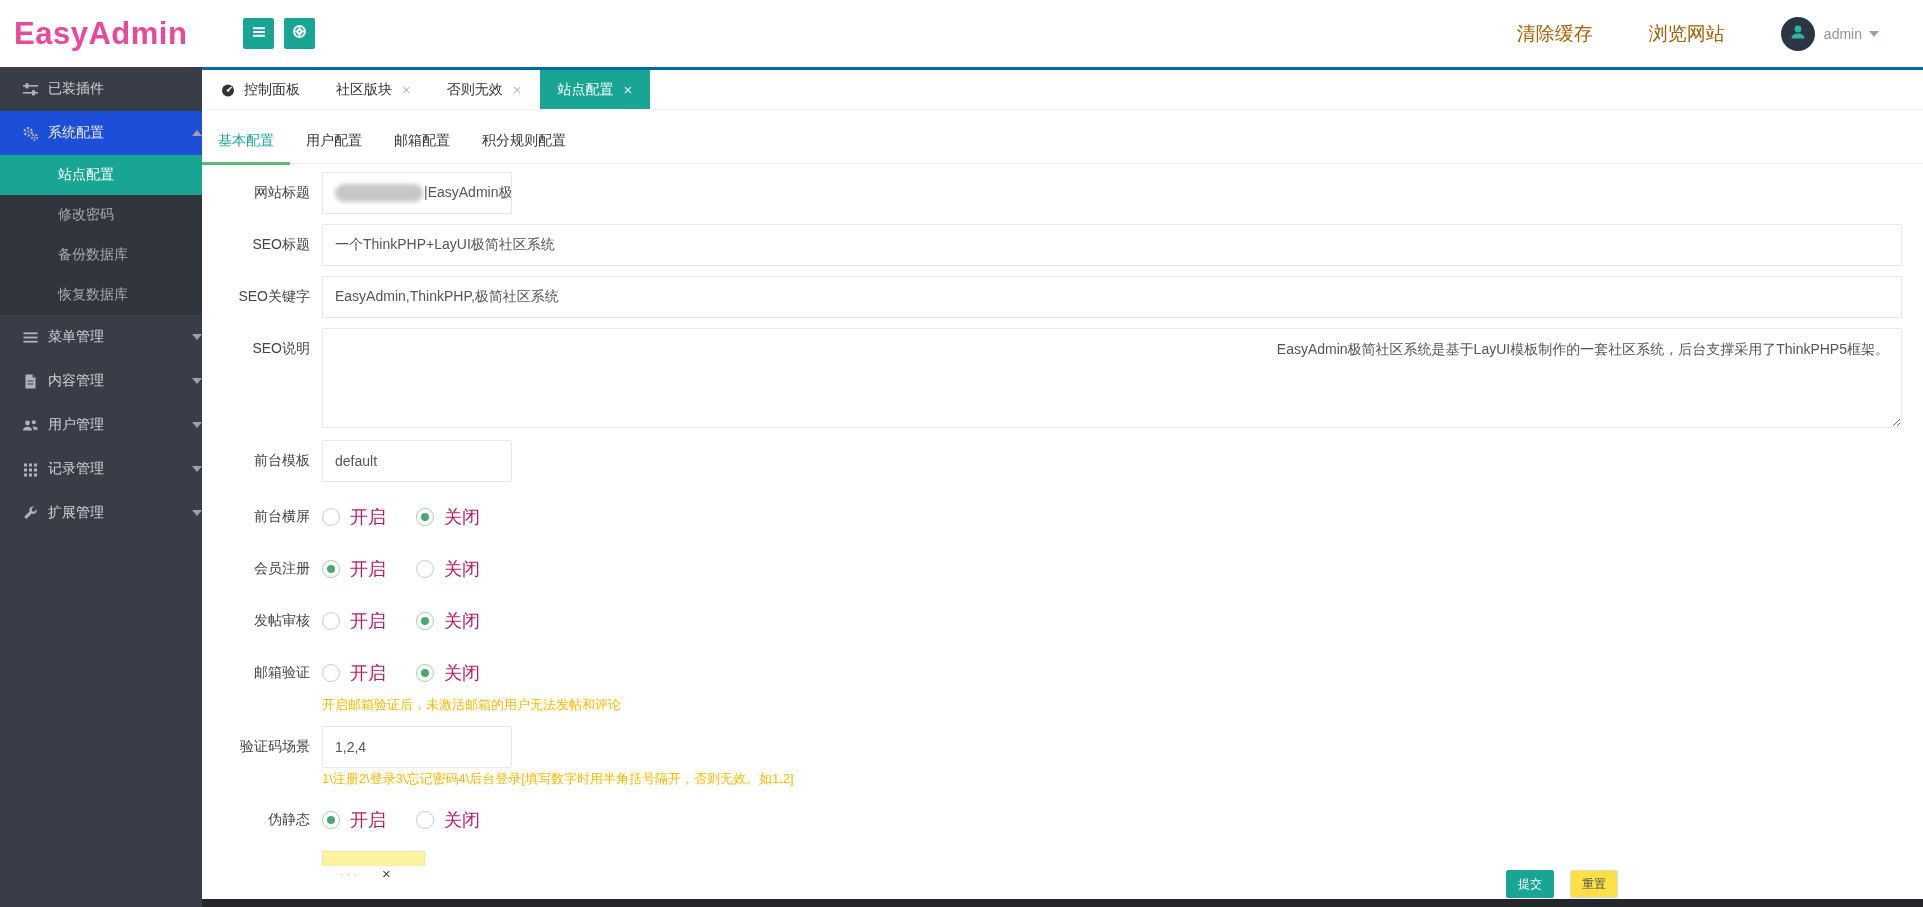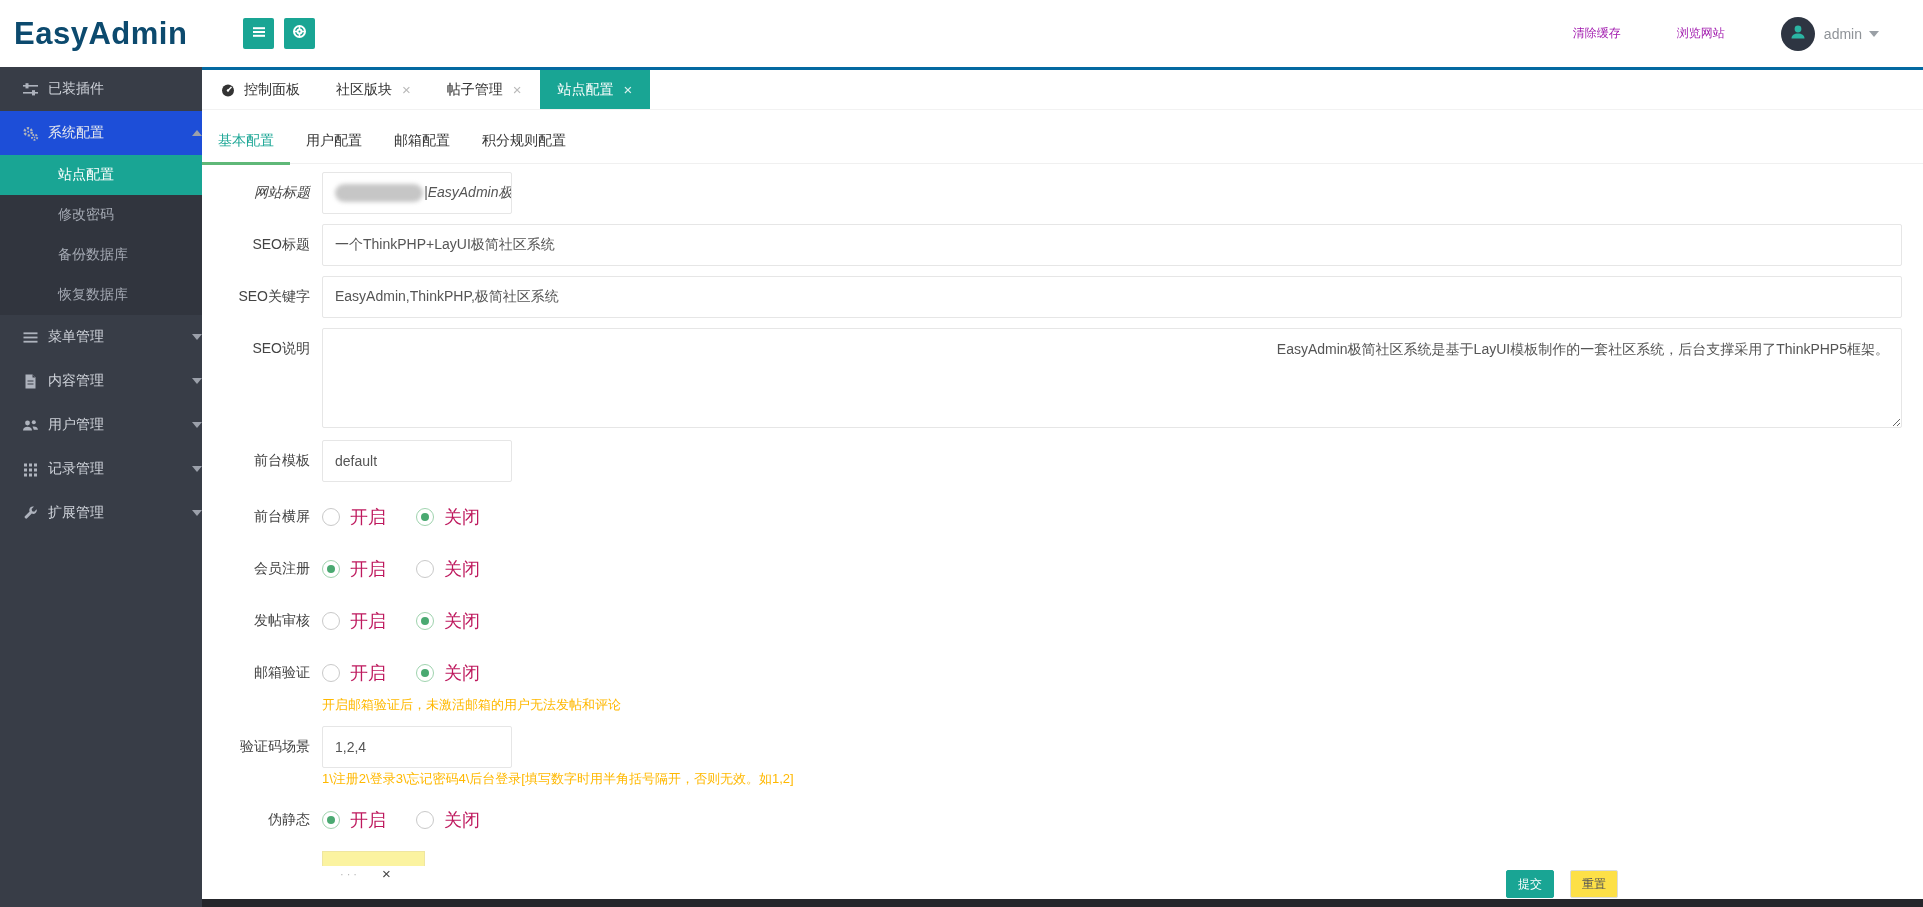--- a/index.html
+++ b/index.html
@@ -1,25 +1,25 @@
 <!DOCTYPE html>
 <html><head>
 <meta charset="utf-8">
 <style>
   html,body{margin:0;padding:0;background:#9aa0a6;}
   .screen{position:relative;width:1923px;height:907px;background:#fff;overflow:hidden;
     font-family:"Liberation Sans","DejaVu Sans",sans-serif;color:#333;}
 
   
   .header{position:absolute;left:0;top:0;width:1923px;height:67px;background:#fff;display:flex;align-items:center;}
-  .logo{margin-left:14px;font-size:31px;font-weight:700;color:#0c4a6e;letter-spacing:.5px;}
+  .logo{margin-left:14px;font-size:31px;font-weight:700;color:#ec4899;letter-spacing:.5px;}
   .hbtns{margin-left:56px;display:flex;gap:10px;}
   .hbtn{width:31px;height:31px;background:#19a594;border-radius:2px;display:flex;align-items:center;justify-content:center;cursor:pointer;}
   .hspacer{flex:1;}
-  .hlink{color:#a21caf;font-size:12px;margin-right:56px;cursor:pointer;}
+  .hlink{color:#a16207;font-size:19px;margin-right:56px;cursor:pointer;}
   .avatar{width:34px;height:34px;border-radius:50%;background:#2e3542;display:flex;align-items:center;justify-content:center;margin-right:9px;}
   .uname{color:#8f9398;font-size:14px;}
   .caret-down{display:inline-block;width:0;height:0;border-left:5px solid transparent;border-right:5px solid transparent;border-top:6px solid #9aa0a6;margin-left:7px;margin-right:44px;}
 
   
   .side{position:absolute;left:0;top:67px;width:218px;height:840px;background:#383d47;}
   .side::after{content:"";position:absolute;top:0;right:0;width:3px;height:100%;background:#19a594;}
   .sitem{position:relative;height:44px;display:flex;align-items:center;padding-left:22px;color:#cfd3da;font-size:14px;cursor:pointer;}
   .sitem .micon{width:17px;height:17px;margin-right:9px;color:#aeb3bd;flex:0 0 auto;}
   .sitem.expanded{background:#1d4ed8;color:#e8eaee;}
@@ -261,39 +261,39 @@
               <circle cx="8" cy="8.5" r="1.2" fill="#fff"></circle>
             </svg>
         </span>
         <span>控制面板</span>
       </div>
       <div class="tab">
         <span>社区版块</span>
         <span class="x">×</span>
       </div>
       <div class="tab">
-        <span>帖子管理</span>
+        <span>否则无效</span>
         <span class="x">×</span>
       </div>
       <div class="tab active">
         <span>站点配置</span>
         <span class="x">×</span>
       </div>
     </div>
 
     <div class="subtabs">
       <div class="subtab active">基本配置</div>
       <div class="subtab">用户配置</div>
       <div class="subtab">邮箱配置</div>
       <div class="subtab">积分规则配置</div>
     </div>
 
     <div class="form">
 
-      <div class="frow" style="margin-top:4px;font-style:italic;">
+      <div class="frow" style="margin-top:4px;">
         <div class="lbl">网站标题</div>
         <div class="gap"></div>
         <div class="inp small fake-inp">
           <span class="blurblob"></span>
           <span>|EasyAdmin极简社</span>
         </div>
       </div>
 
       <div class="frow">
         <div class="lbl">SEO标题</div>

